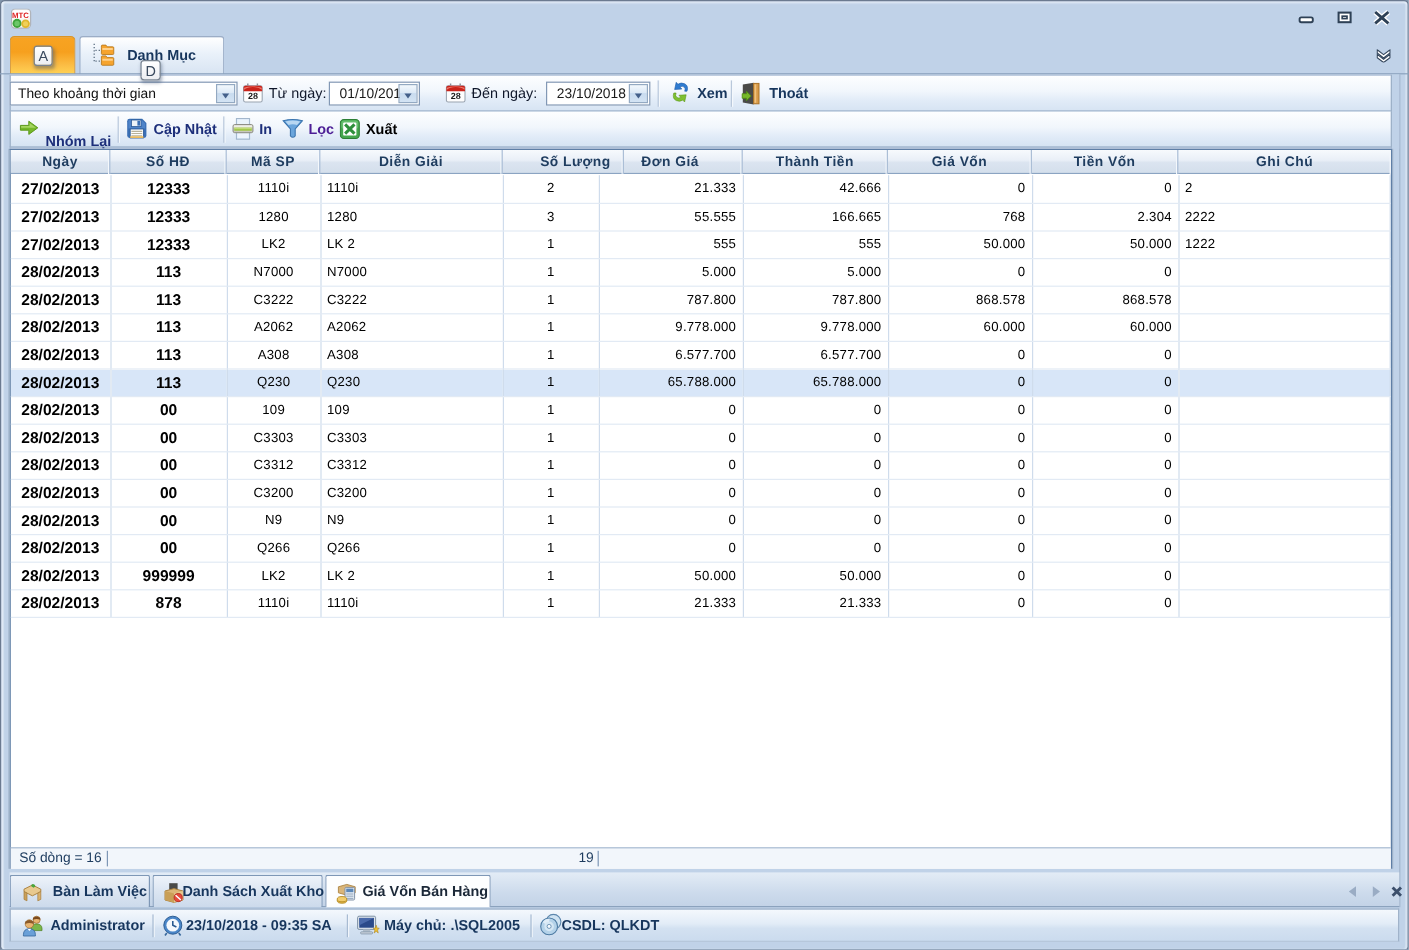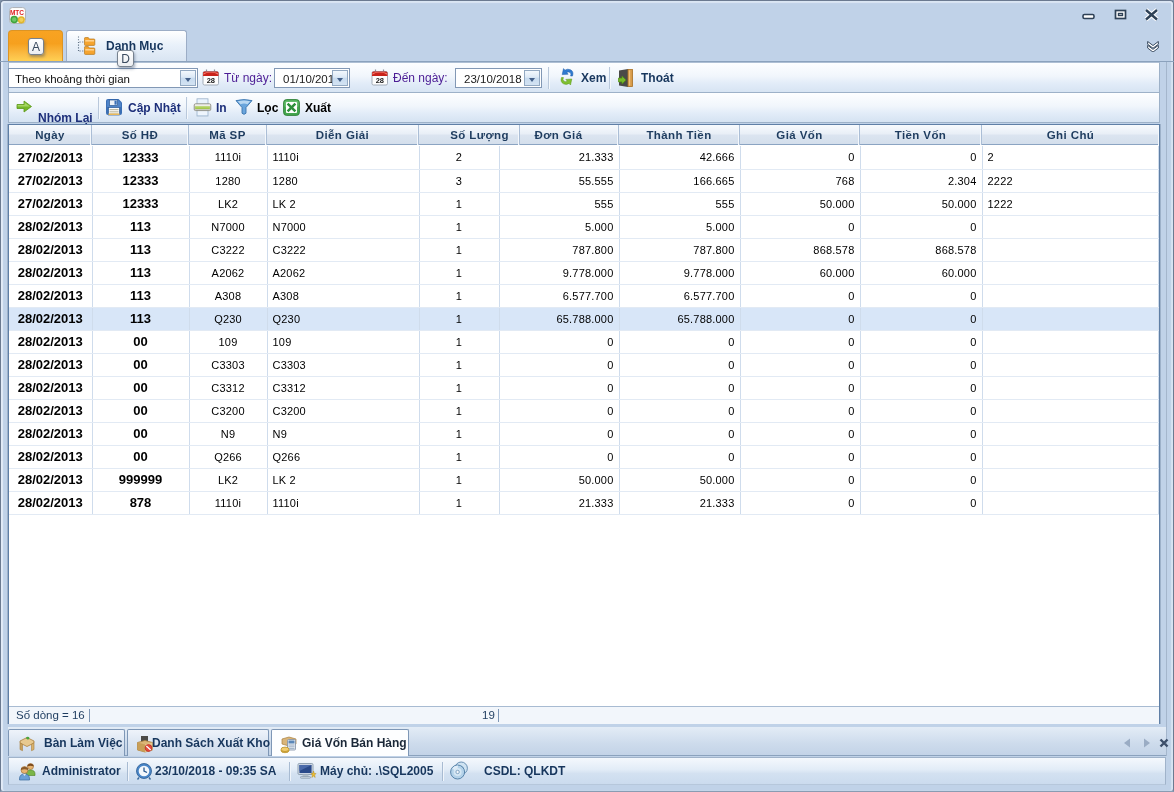--- a/index.html
+++ b/index.html
@@ -21,21 +21,21 @@
 #tabline { left:0; top:61px; width:1174px; height:1px; background:#8ba2bd; }
 
 #ribbon { left:8px; top:62px; width:1158px; height:62px; background:#c0d2e8; }
 #tb1 { position:absolute; left:8px; top:62px; width:1152px; height:31px;
   background:linear-gradient(180deg,#fdfeff 0%,#f1f6fc 45%,#e2ecf8 70%,#d7e4f3 100%);
   border:1px solid #9db1c8; border-top-color:#aebfd4; }
 #tb2 { position:absolute; left:8px; top:93px; width:1152px; height:30px;
   background:linear-gradient(180deg,#fdfeff 0%,#f1f6fc 45%,#e2ecf8 70%,#d5e3f2 100%);
   border:1px solid #9db1c8; border-top:none; }
 .tsep { position:absolute; width:1px; background:#b9c8db; box-shadow:1px 0 0 #f4f8fc; }
-.lbl { position:absolute; font-size:12px; color:#4c1d95; white-space:nowrap;text-align:center; }
+.lbl { position:absolute; font-size:12px; color:#0f172a; white-space:nowrap;text-align:center; }
 .blbl { position:absolute; font-size:12px; font-weight:bold; color:#17365d; white-space:nowrap; }
 .field { position:absolute; background:#fff; border:1px solid #8298b5; height:20px; }
 .ddbtn { position:absolute; right:1px; top:1px; bottom:1px; width:16px;
   background:linear-gradient(180deg,#f3f8fd 0%,#dce9f6 45%,#c8dbef 50%,#d3e3f3 100%);
   border:1px solid #93a9c2; }
 .ddbtn:after { content:""; position:absolute; left:3.5px; top:7px; border-left:3.5px solid transparent; border-right:3.5px solid transparent; border-top:4px solid #44608a; }
 
 #grid { left:8px; top:124px; width:1152px; height:600px; background:#ffffff; border:1px solid #5f7fa6; border-bottom:none; box-shadow:-1px 0 0 #9db1c9, 1px 0 0 #9db1c9; }
 #ghead { position:absolute; left:0; top:0; width:1150px; height:20px;
   background:linear-gradient(180deg,#f7fafd 0%,#e9eff7 45%,#dbe4f0 55%,#d4dfec 100%);
@@ -181,21 +181,21 @@
   <rect x="1.2" y="5.8" width="16.6" height="6.8" rx="1.4" fill="#c9c9bf" stroke="#88887e" stroke-width="0.8"></rect>
   <rect x="1.9" y="6.4" width="15.2" height="2" fill="#eeeee8"></rect>
   <rect x="2.2" y="8.4" width="14.6" height="2.6" fill="#a3c84c"></rect>
   <rect x="2.2" y="8.4" width="14.6" height="1" fill="#c4dd7e"></rect>
 </svg>
 <div class="blbl" style="left:216px; top:101px; color:#1d2f7a;">In</div>
 <svg class="abs" style="left:235px; top:98px;" width="18" height="19" viewBox="0 0 18 19">
   <path d="M1 2.6 Q9 0.6 17 2.6 L11 9.5 L11 15.2 Q9 17.5 7 15.2 L7 9.5 Z" fill="#6aa5dc" stroke="#3a74ae" stroke-width="0.9"></path>
   <path d="M2.8 3.2 Q9 1.8 15.2 3.2 L12.5 6.2 Q9 5 5.5 6.2 Z" fill="#b8d7f2"></path>
 </svg>
-<div class="blbl" style="left:257px; top:101px; color:#000000;">Lọc</div>
+<div class="blbl" style="left:257px; top:101px; color:#4c1d95;">Lọc</div>
 <svg class="abs" style="left:283px; top:99px;" width="17" height="17" viewBox="0 0 17 17">
   <rect x="0.6" y="0.6" width="15.8" height="15.8" rx="3" fill="#44a64e" stroke="#2c7f35" stroke-width="0.9"></rect>
   <rect x="1.4" y="1.4" width="14.2" height="7" rx="2.5" fill="#63bd6c"></rect>
   <rect x="3" y="3" width="11" height="11" rx="1" fill="#ffffff"></rect>
   <path d="M4.6 4.6 L12.4 12.4 M12.4 4.6 L4.6 12.4" stroke="#2e8f3c" stroke-width="2.5"></path>
 </svg>
 <div class="blbl" style="left:305px; top:101px; color:#000000;">Xuất</div>
 
 <div class="abs" id="grid">
   <div id="ghead">
@@ -498,14 +498,14 @@
   <div class="sitem" style="left:311px;">Máy chủ: .\SQL2005</div>
   <div class="ssep" style="left:433px;"></div>
   <svg class="abs" style="left:440px; top:3px;" width="20" height="20" viewBox="0 0 20 20">
     <circle cx="12.2" cy="7.2" r="6.2" fill="#cfe3f2" stroke="#5d87ad" stroke-width="0.9"></circle>
     <circle cx="12.2" cy="7.2" r="2" fill="#eaf3fa" stroke="#7da3c4" stroke-width="0.7"></circle>
     <circle cx="8.6" cy="11" r="7" fill="#b4d2e9" stroke="#4d7ba3" stroke-width="0.9"></circle>
     <circle cx="8.6" cy="11" r="4" fill="#d5e7f4"></circle>
     <circle cx="8.6" cy="11" r="1.7" fill="#f4f9fd" stroke="#5d87ad" stroke-width="0.7"></circle>
     <path d="M3.2 7.5 Q5.2 4.6 9 4.6 L8.6 7.2 Q6.4 7.3 5.4 9 Z" fill="#e4f0f9" opacity="0.9"></path>
   </svg>
-  <div class="sitem" style="left:475px;">CSDL: QLKDT</div>
+  <div class="sitem" style="left:459px;">CSDL: QLKDT</div>
 </div>
 
 </body></html>

